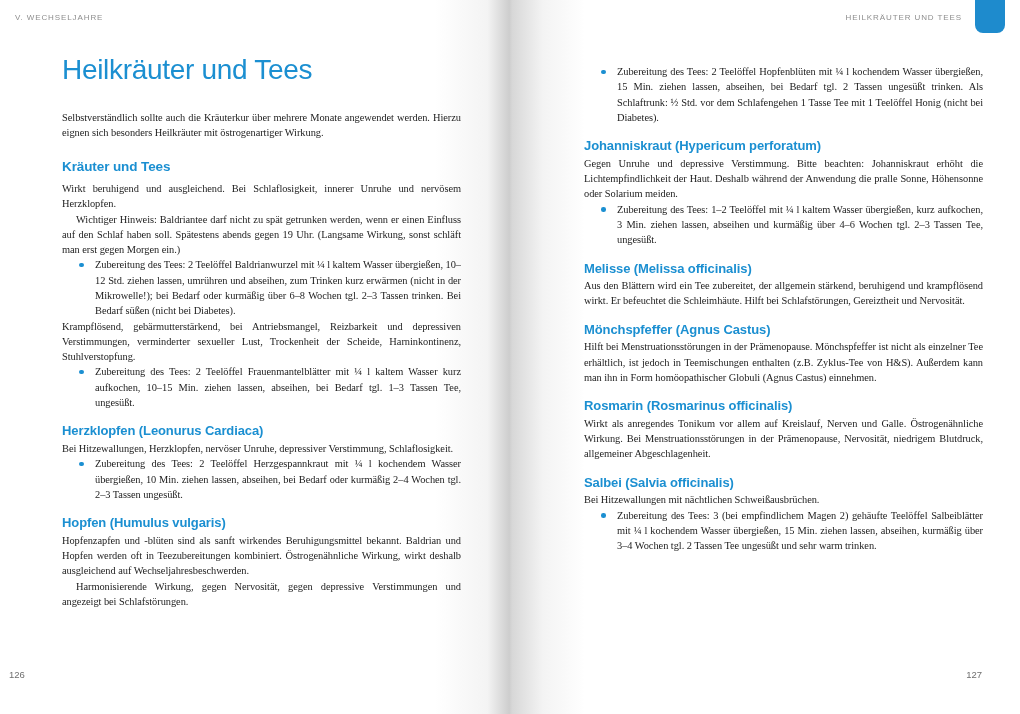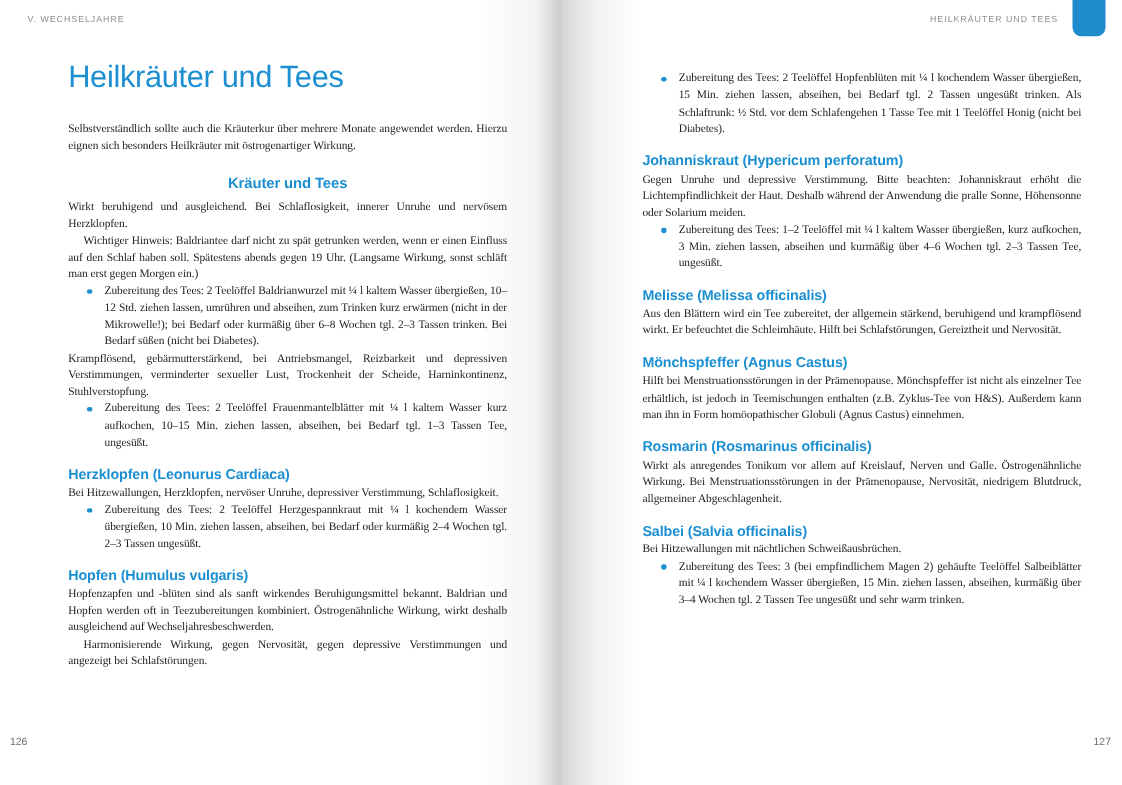--- a/index.html
+++ b/index.html
@@ -26,53 +26,53 @@
       rgba(90,90,90,0.24) 51.5%,
       rgba(90,90,90,0.07) 72%,
       rgba(90,90,90,0) 100%);
   }
   .running-head{
     position:absolute;top:13px;
     font-family:"Liberation Sans", sans-serif;
     font-size:8px;letter-spacing:0.9px;color:var(--rh-gray);
     white-space:nowrap;
   }
-  .rh-left{left:25px;}
+  .rh-left{left:15px;}
   .rh-right{right:58px;}
   .chapter-tab{
     position:absolute;left:975px;top:0;width:30px;height:33px;
     background:var(--tab);border-radius:0 0 8px 8px;
   }
   .page-number{
     position:absolute;top:669px;
     font-family:"Liberation Sans", sans-serif;
     font-size:9.5px;color:var(--pn-gray);
   }
   .pn-left{left:9px;}
-  .pn-right{right:10px;}
+  .pn-right{right:38px;}
 
   .col{position:absolute;top:55px;width:399px;}
   .col-left{left:62px;}
   .col-right{left:584px;}
 
   .chapter-title{
     font-family:"Liberation Sans", sans-serif;
     font-weight:400;font-size:28px;letter-spacing:-0.3px;
     color:var(--accent);margin:0 0 24px 0;line-height:1.1;
   }
   .body-par{
     font-size:10.4px;line-height:15.3px;text-align:justify;
     margin:0;hyphens:auto;letter-spacing:-0.05px;
   }
   .intro{margin-bottom:19px;}
   .indent{text-indent:14px;}
   .sec-heading{
     font-family:"Liberation Sans", sans-serif;
     font-weight:700;font-size:13.5px;color:var(--accent);
-    margin:19px 0 6px 0;letter-spacing:-0.1px;line-height:1.15;text-align:center;
+    margin:19px 0 6px 0;letter-spacing:-0.1px;line-height:1.15;
   }
   .entry{margin:0;}
   .entry-heading{
     font-family:"Liberation Sans", sans-serif;
     font-weight:700;font-size:13px;color:var(--accent);
     margin:13px 0 2px 0;letter-spacing:-0.1px;line-height:1.2;
   }
   .bullet-item{
     position:relative;padding-left:33px;margin:0;
     font-size:10.4px;line-height:15.3px;text-align:justify;

